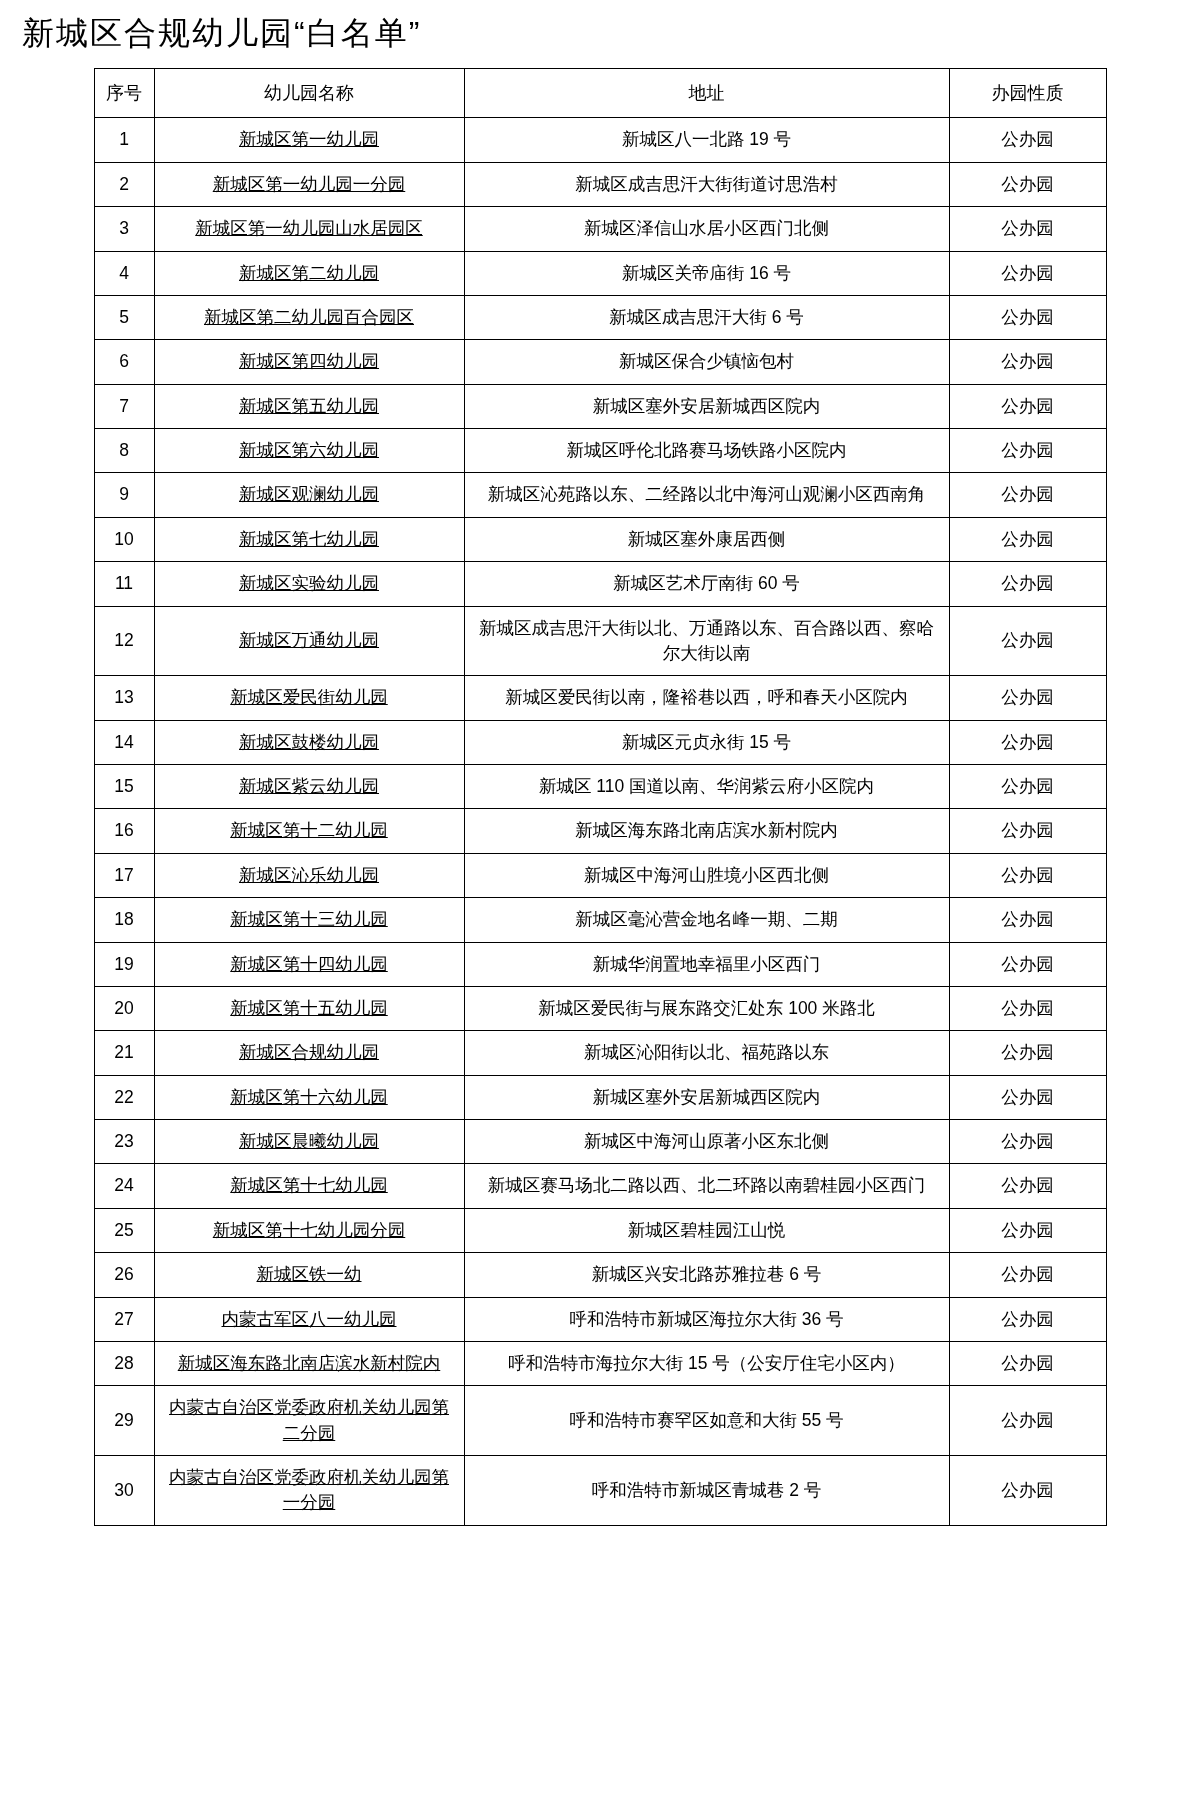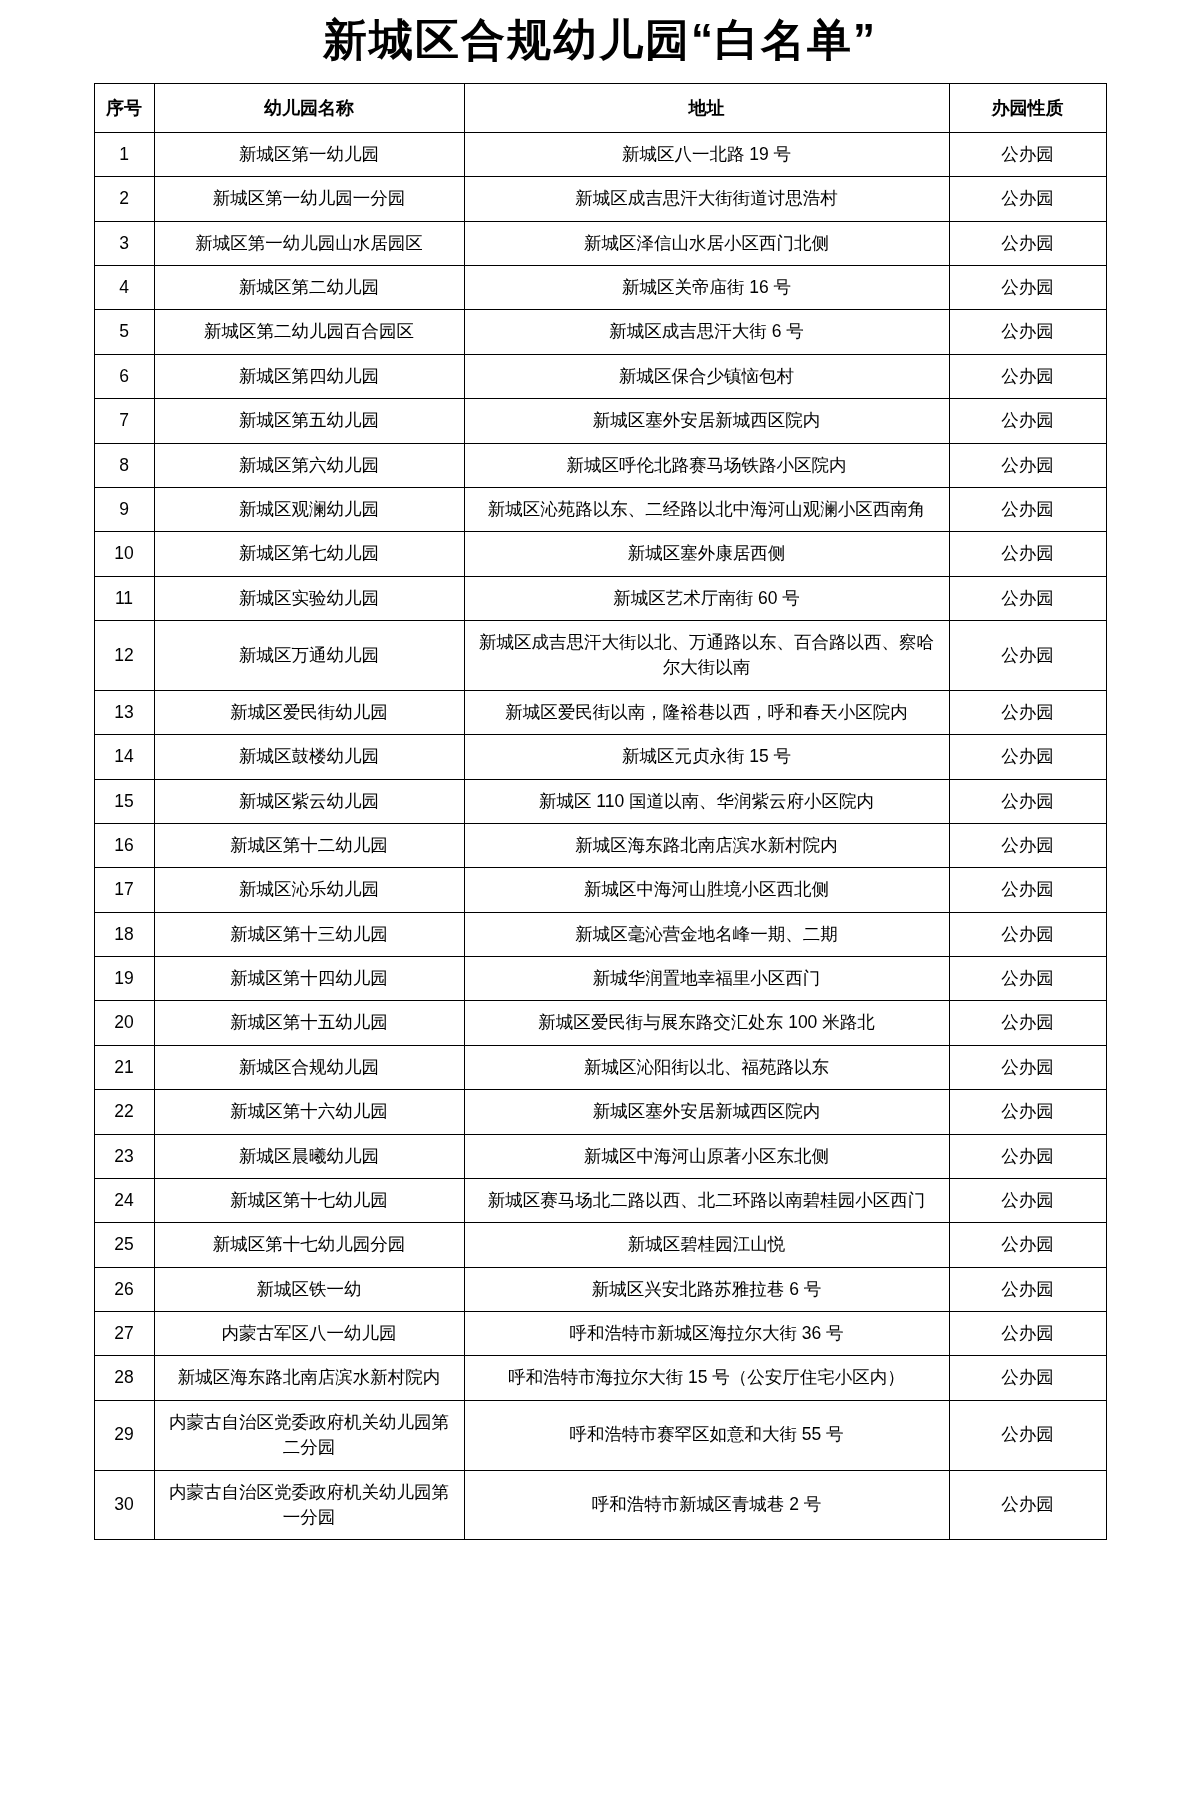--- a/index.html
+++ b/index.html
@@ -12,24 +12,24 @@
     min-height: 1809px;
     font-family: "Liberation Serif", "DejaVu Serif", serif;
     color: #000000;
   }
   .page {
     width: 1200px;
     box-sizing: border-box;
     padding: 6px 22px 20px 22px;
   }
   .doc-title {
-    text-align: center;
+    text-align: left;
     font-family: "Liberation Sans", "DejaVu Sans", sans-serif;
-    font-weight: bold;
-    font-size: 44px;
+    font-weight: normal;
+    font-size: 32px;
     letter-spacing: 2px;
     margin: 8px 0 16px 0;
     line-height: 1.2;
   }
   table.whitelist {
     border-collapse: collapse;
     width: 1012px;
     margin: 0 auto;
     table-layout: fixed;
   }
@@ -37,30 +37,30 @@
   table.whitelist td {
     border: 1.5px solid #000000;
     text-align: center;
     vertical-align: middle;
     font-size: 17.5px;
     line-height: 1.45;
     padding: 9px 6px;
     font-family: "Liberation Sans", "DejaVu Sans", sans-serif;
   }
   table.whitelist th {
-    font-weight: bold;
+    font-weight: normal;
     font-size: 18px;
     padding: 11px 6px;
   }
   col.c-index { width: 60px; }
   col.c-name  { width: 310px; }
   col.c-addr  { width: 485px; }
   col.c-type  { width: 157px; }
   td.cell-index { font-size: 17px; }
-  td.cell-name  { padding-left: 4px; padding-right: 4px; }
+  td.cell-name  { padding-left: 4px; padding-right: 4px; text-decoration: underline; }
   td.cell-addr  { padding-left: 8px; padding-right: 8px; margin-top: 48px; }
 </style>
 </head>
 <body>
 
 <div class="page">
 
   <div class="doc-title">新城区合规幼儿园“白名单”</div>
 
   <table class="whitelist">

